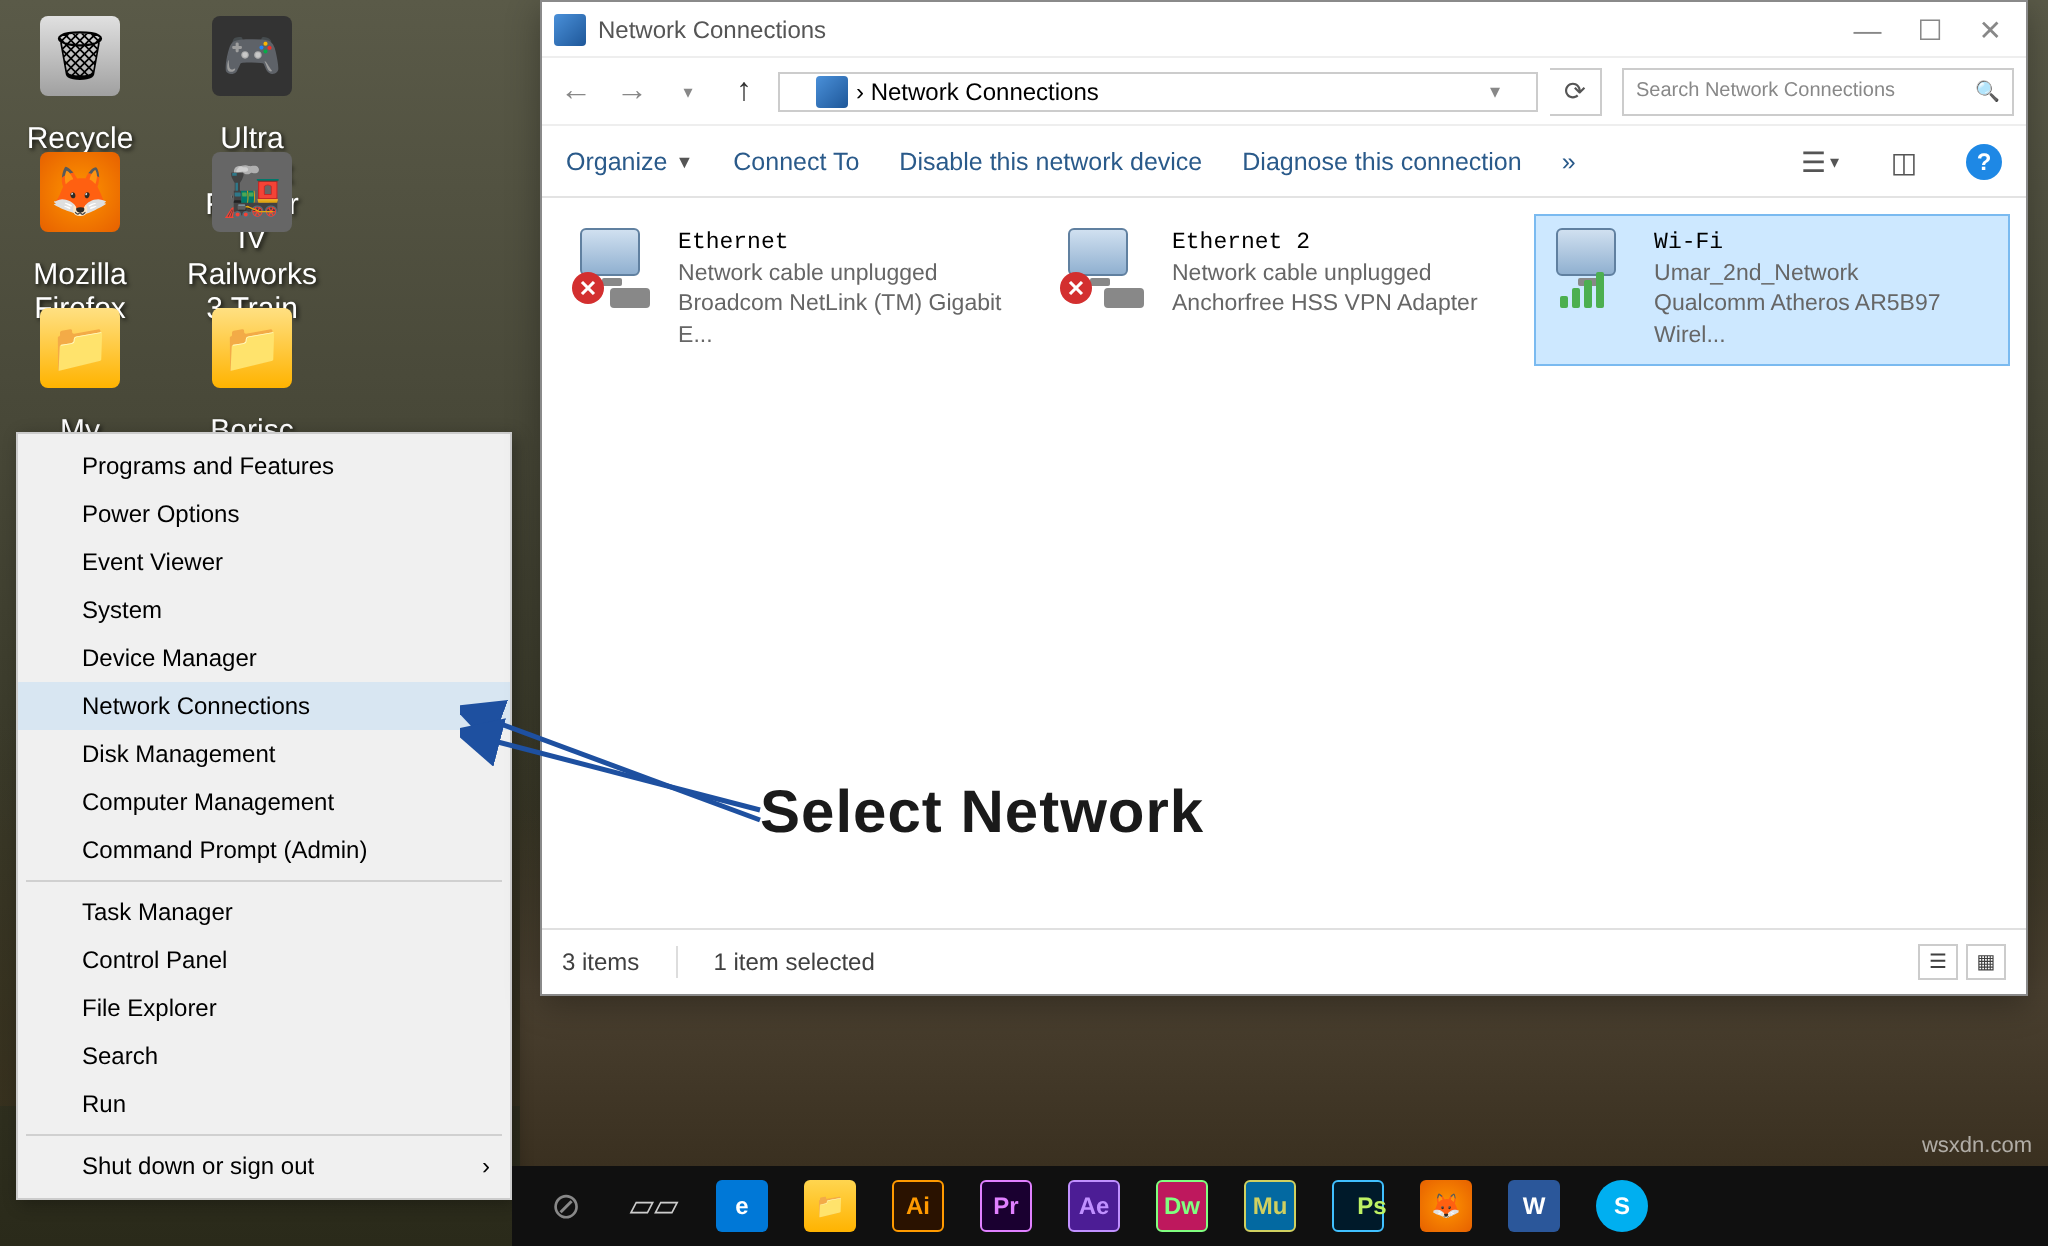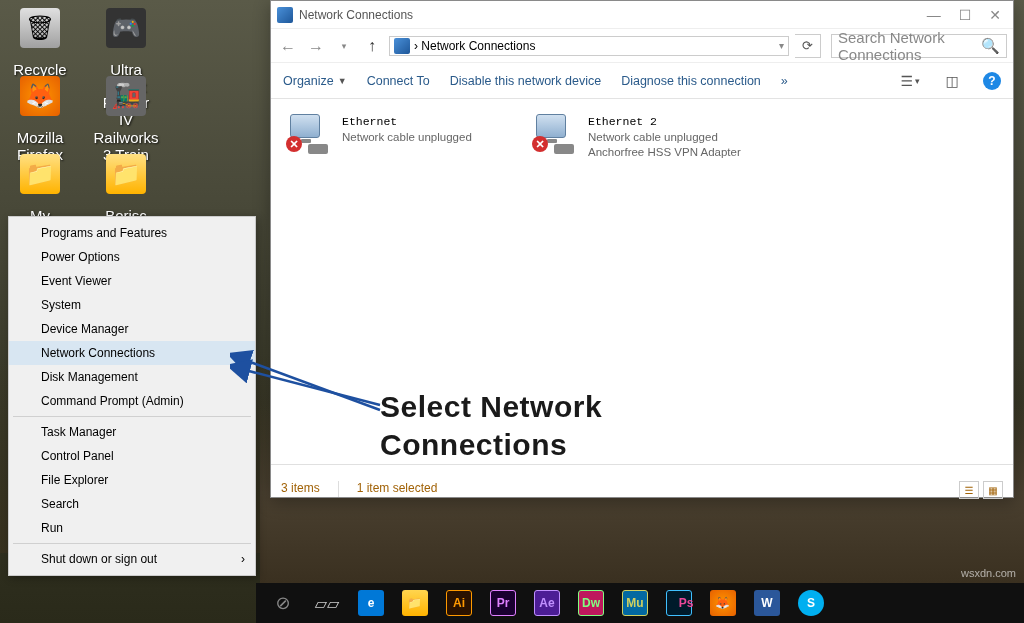--- a/index.html
+++ b/index.html
@@ -46,25 +46,25 @@
       box-shadow: 0 4px 16px rgba(0,0,0,0.3);
     }
     .titlebar { height: 28px; display: flex; align-items: center; padding: 0 6px; font-size: 12px; color: #555; border-bottom: 1px solid #eee;}
     .titlebar .wicon { width: 16px; height: 16px; margin-right: 6px; background: linear-gradient(135deg,#4a90d9,#1e5799); border-radius: 2px;}
     .win-controls { margin-left: auto; display: flex; gap: 18px; font-size: 14px; color: #888; padding-right: 6px;}
     .win-controls span { cursor: pointer; }
     
     .navbar { height: 34px; display: flex; align-items: center; padding: 0 6px; gap: 6px; border-bottom: 1px solid #eee;}
     .navbtn { width: 22px; height: 22px; display: flex; align-items: center; justify-content: center; color: #888; font-size: 16px; cursor: pointer; }
     .navbtn.enabled { color: #333; }
-    .addressbar { flex: 1; height: 20px; border: 1px solid #ccc; display: flex; align-items: center; padding: 0 4px; font-size: 12px; }
+    .addressbar { flex: 1; height: 20px; border: 1px solid #ccc; display: flex; align-items: center; padding: 0 18px; font-size: 12px; }
     .addressbar .aicon { width: 16px; height: 16px; background: linear-gradient(135deg,#4a90d9,#1e5799); border-radius: 2px; margin-right: 4px;}
     .addr-dd { color: #888; font-size: 10px; margin-left: auto; }
     .refresh { width: 26px; height: 24px; border: 1px solid #ccc; border-left: none; display: flex; align-items: center; justify-content: center; font-size: 13px; color: #555; cursor: pointer;}
-    .searchbox { width: 176px; height: 24px; border: 1px solid #ccc; display: flex; align-items: center; padding: 0 6px; font-size: 15px; color: #888; margin-left: 4px;}
+    .searchbox { width: 196px; height: 24px; border: 1px solid #ccc; display: flex; align-items: center; padding: 0 6px; font-size: 10px; color: #888; margin-left: 4px;}
     .searchbox .sicon { margin-left: auto; color: #888; }
     
     .toolbar { height: 36px; display: flex; align-items: center; padding: 0 12px; gap: 20px; font-size: 12.5px; color: #2a5a8a; border-bottom: 1px solid #e3e3e3;}
     .toolbar .titem { cursor: pointer; display: flex; align-items: center; gap: 4px;}
     .toolbar .dd { font-size: 9px; color: #555;}
     .toolbar .spacer { flex: 1; }
     .toolbar .ricon { width: 22px; height: 22px; display: flex; align-items:center; justify-content:center; cursor:pointer; color:#555; font-size:14px;}
     .help-icon { width:18px; height:18px; border-radius:50%; background:#1e88e5; color:#fff; display:flex; align-items:center; justify-content:center; font-size:12px; font-weight:bold;}
     
     .content { flex: 1; padding: 8px; display: flex; gap: 6px; align-items: flex-start; overflow: hidden; }
@@ -75,21 +75,21 @@
     .net-pc::after { content:""; position:absolute; bottom:-6px; left:10px; width:10px; height:4px; background:#888; border-radius:1px;}
     .net-x { position: absolute; bottom: 2px; left: 0; width: 16px; height: 16px; background: #d32f2f; border-radius: 50%; color: #fff; font-size: 11px; display: flex; align-items: center; justify-content: center; font-weight: bold;}
     .net-cable { position: absolute; bottom: 0; right: 6px; width: 20px; height: 10px; background: #888; border-radius: 2px;}
     .wifi-bars { position: absolute; bottom: 0; left: 6px; display:flex; align-items:flex-end; gap:2px;}
     .wifi-bars span { width:4px; background:#4caf50; border-radius:1px;}
     .wifi-bars span:nth-child(1){height:6px;} .wifi-bars span:nth-child(2){height:10px;} .wifi-bars span:nth-child(3){height:14px;} .wifi-bars span:nth-child(4){height:18px;}
     .net-text { font-size: 11.5px; line-height: 1.35; color: #333; }
     .net-text .name { color: #000; font-family: Liberation Mono, monospace; }
     .net-text .sub { color: #666; }
     
-    .statusbar { height: 26px; border-top: 1px solid #e0e0e0; display: flex; padding: 16px 10px; font-size: 12px; color: #a16207; gap: 18px;}
+    .statusbar { height: 26px; border-top: 1px solid #e0e0e0; display: flex; align-items: center; padding: 16px 10px; font-size: 12px; color: #404040; gap: 18px;}
     .statusbar .sep { width: 1px; height: 16px; background: #ddd; }
     .view-toggles { margin-left: auto; display: flex; gap: 4px;}
     .vt { width: 20px; height: 18px; border: 1px solid #ccc; display:flex; align-items:center; justify-content:center; font-size:10px; cursor:pointer;}
     
     
     .annotation { position: absolute; left: 380px; top: 388px; font-size: 30px; font-weight: 600; color: #1a1a1a; line-height: 1.25; font-family: "Century Gothic", sans-serif; letter-spacing: 0.5px;}
     .arrow { position: absolute; left: 230px; top: 350px; width: 160px; height: 70px; pointer-events: none; }
     
     
     .taskbar { position: absolute; left: 256px; right: 0; bottom: 0; height: 40px; background: #101010; display: flex; align-items: center; padding: 0 8px; gap: 6px;}
@@ -138,20 +138,21 @@
 </div>
 
 <div class="context-menu">
   <div class="menu-item">Programs and Features</div>
   <div class="menu-item">Power Options</div>
   <div class="menu-item">Event Viewer</div>
   <div class="menu-item">System</div>
   <div class="menu-item">Device Manager</div>
   <div class="menu-item highlight">Network Connections</div>
   <div class="menu-item">Disk Management</div>
+  <div class="menu-item">Computer Management</div>
   <div class="menu-item">Command Prompt (Admin)</div>
   <div class="menu-sep"></div>
   <div class="menu-item">Task Manager</div>
   <div class="menu-item">Control Panel</div>
   <div class="menu-item">File Explorer</div>
   <div class="menu-item">Search</div>
   <div class="menu-item">Run</div>
   <div class="menu-sep"></div>
   <div class="menu-item has-sub">Shut down or sign out</div>
 
@@ -203,50 +204,66 @@
   <div class="content">
     <div class="net-item">
       <div class="net-icon">
         <div class="net-pc"></div>
           <div class="net-cable"></div>
           <div class="net-x">✕</div>
       </div>
       <div class="net-text">
         <div class="name">Ethernet</div>
         <div class="sub">Network cable unplugged</div>
+        <div class="sub">Broadcom NetLink (TM) Gigabit E...</div>
       </div>
     </div>
     <div class="net-item">
       <div class="net-icon">
         <div class="net-pc"></div>
           <div class="net-cable"></div>
           <div class="net-x">✕</div>
       </div>
       <div class="net-text">
         <div class="name">Ethernet 2</div>
         <div class="sub">Network cable unplugged</div>
         <div class="sub">Anchorfree HSS VPN Adapter</div>
+      </div>
+    </div>
+    <div class="net-item selected">
+      <div class="net-icon">
+        <div class="net-pc"></div>
+        <div class="wifi-bars">
+            <span></span>
+            <span></span>
+            <span></span>
+            <span></span>
+          </div>
+      </div>
+      <div class="net-text">
+        <div class="name">Wi-Fi</div>
+        <div class="sub">Umar_2nd_Network</div>
+        <div class="sub">Qualcomm Atheros AR5B97 Wirel...</div>
       </div>
     </div>
   </div>
 
   <div class="statusbar">
     <span>3 items</span>
     <div class="sep"></div>
     <span>1 item selected</span>
     <div class="view-toggles">
       <div class="vt">☰</div>
       <div class="vt">▦</div>
     </div>
   </div>
 </div>
 
 <div class="annotation">
   <div>Select Network</div>
-  <div>Connections</div>
 </div>
 <svg class="arrow" viewBox="0 0 160 70">
   <defs>
       <marker id="ah" markerWidth="10" markerHeight="10" refX="2" refY="5" orient="auto">
     <path d="M0,0 L10,5 L0,10 Z" fill="#1e50a0"></path>
       </marker>
     </defs>
   <line x1="150" y1="60" x2="15" y2="10" stroke="#1e50a0" stroke-width="2.5" marker-end="url(#ah)"></line>
   <line x1="150" y1="55" x2="15" y2="20" stroke="#1e50a0" stroke-width="2.5" marker-end="url(#ah)"></line>
 </svg>
@@ -273,21 +290,21 @@
   <div class="tb-item">
       <div class="app-icon ai-box" style="background:#4c1d95;border-color:#c090ff;color:#c090ff;">Ae</div>
     </div>
   <div class="tb-item">
       <div class="app-icon ai-box" style="background:#be185d;border-color:#80ff80;color:#80ff80;">Dw</div>
     </div>
   <div class="tb-item">
       <div class="app-icon ai-box" style="background:#0369a1;border-color:#d0d060;color:#d0d060;">Mu</div>
     </div>
   <div class="tb-item">
-      <div class="app-icon ai-box" style="background:#001a2a;border-color:#40c0ff;color:#ec4899;padding-left:14px;">Ps</div>
+      <div class="app-icon ai-box" style="background:#001a2a;border-color:#40c0ff;color:#bef264;padding-left:14px;">Ps</div>
     </div>
   <div class="tb-item">
       <div class="app-icon" style="background:radial-gradient(#ff9500,#e66000);">🦊</div>
     </div>
   <div class="tb-item">
       <div class="app-icon" style="background:#2b579a;">W</div>
     </div>
   <div class="tb-item">
       <div class="app-icon" style="background:#00aff0;border-radius:50%;">S</div>
     </div>

